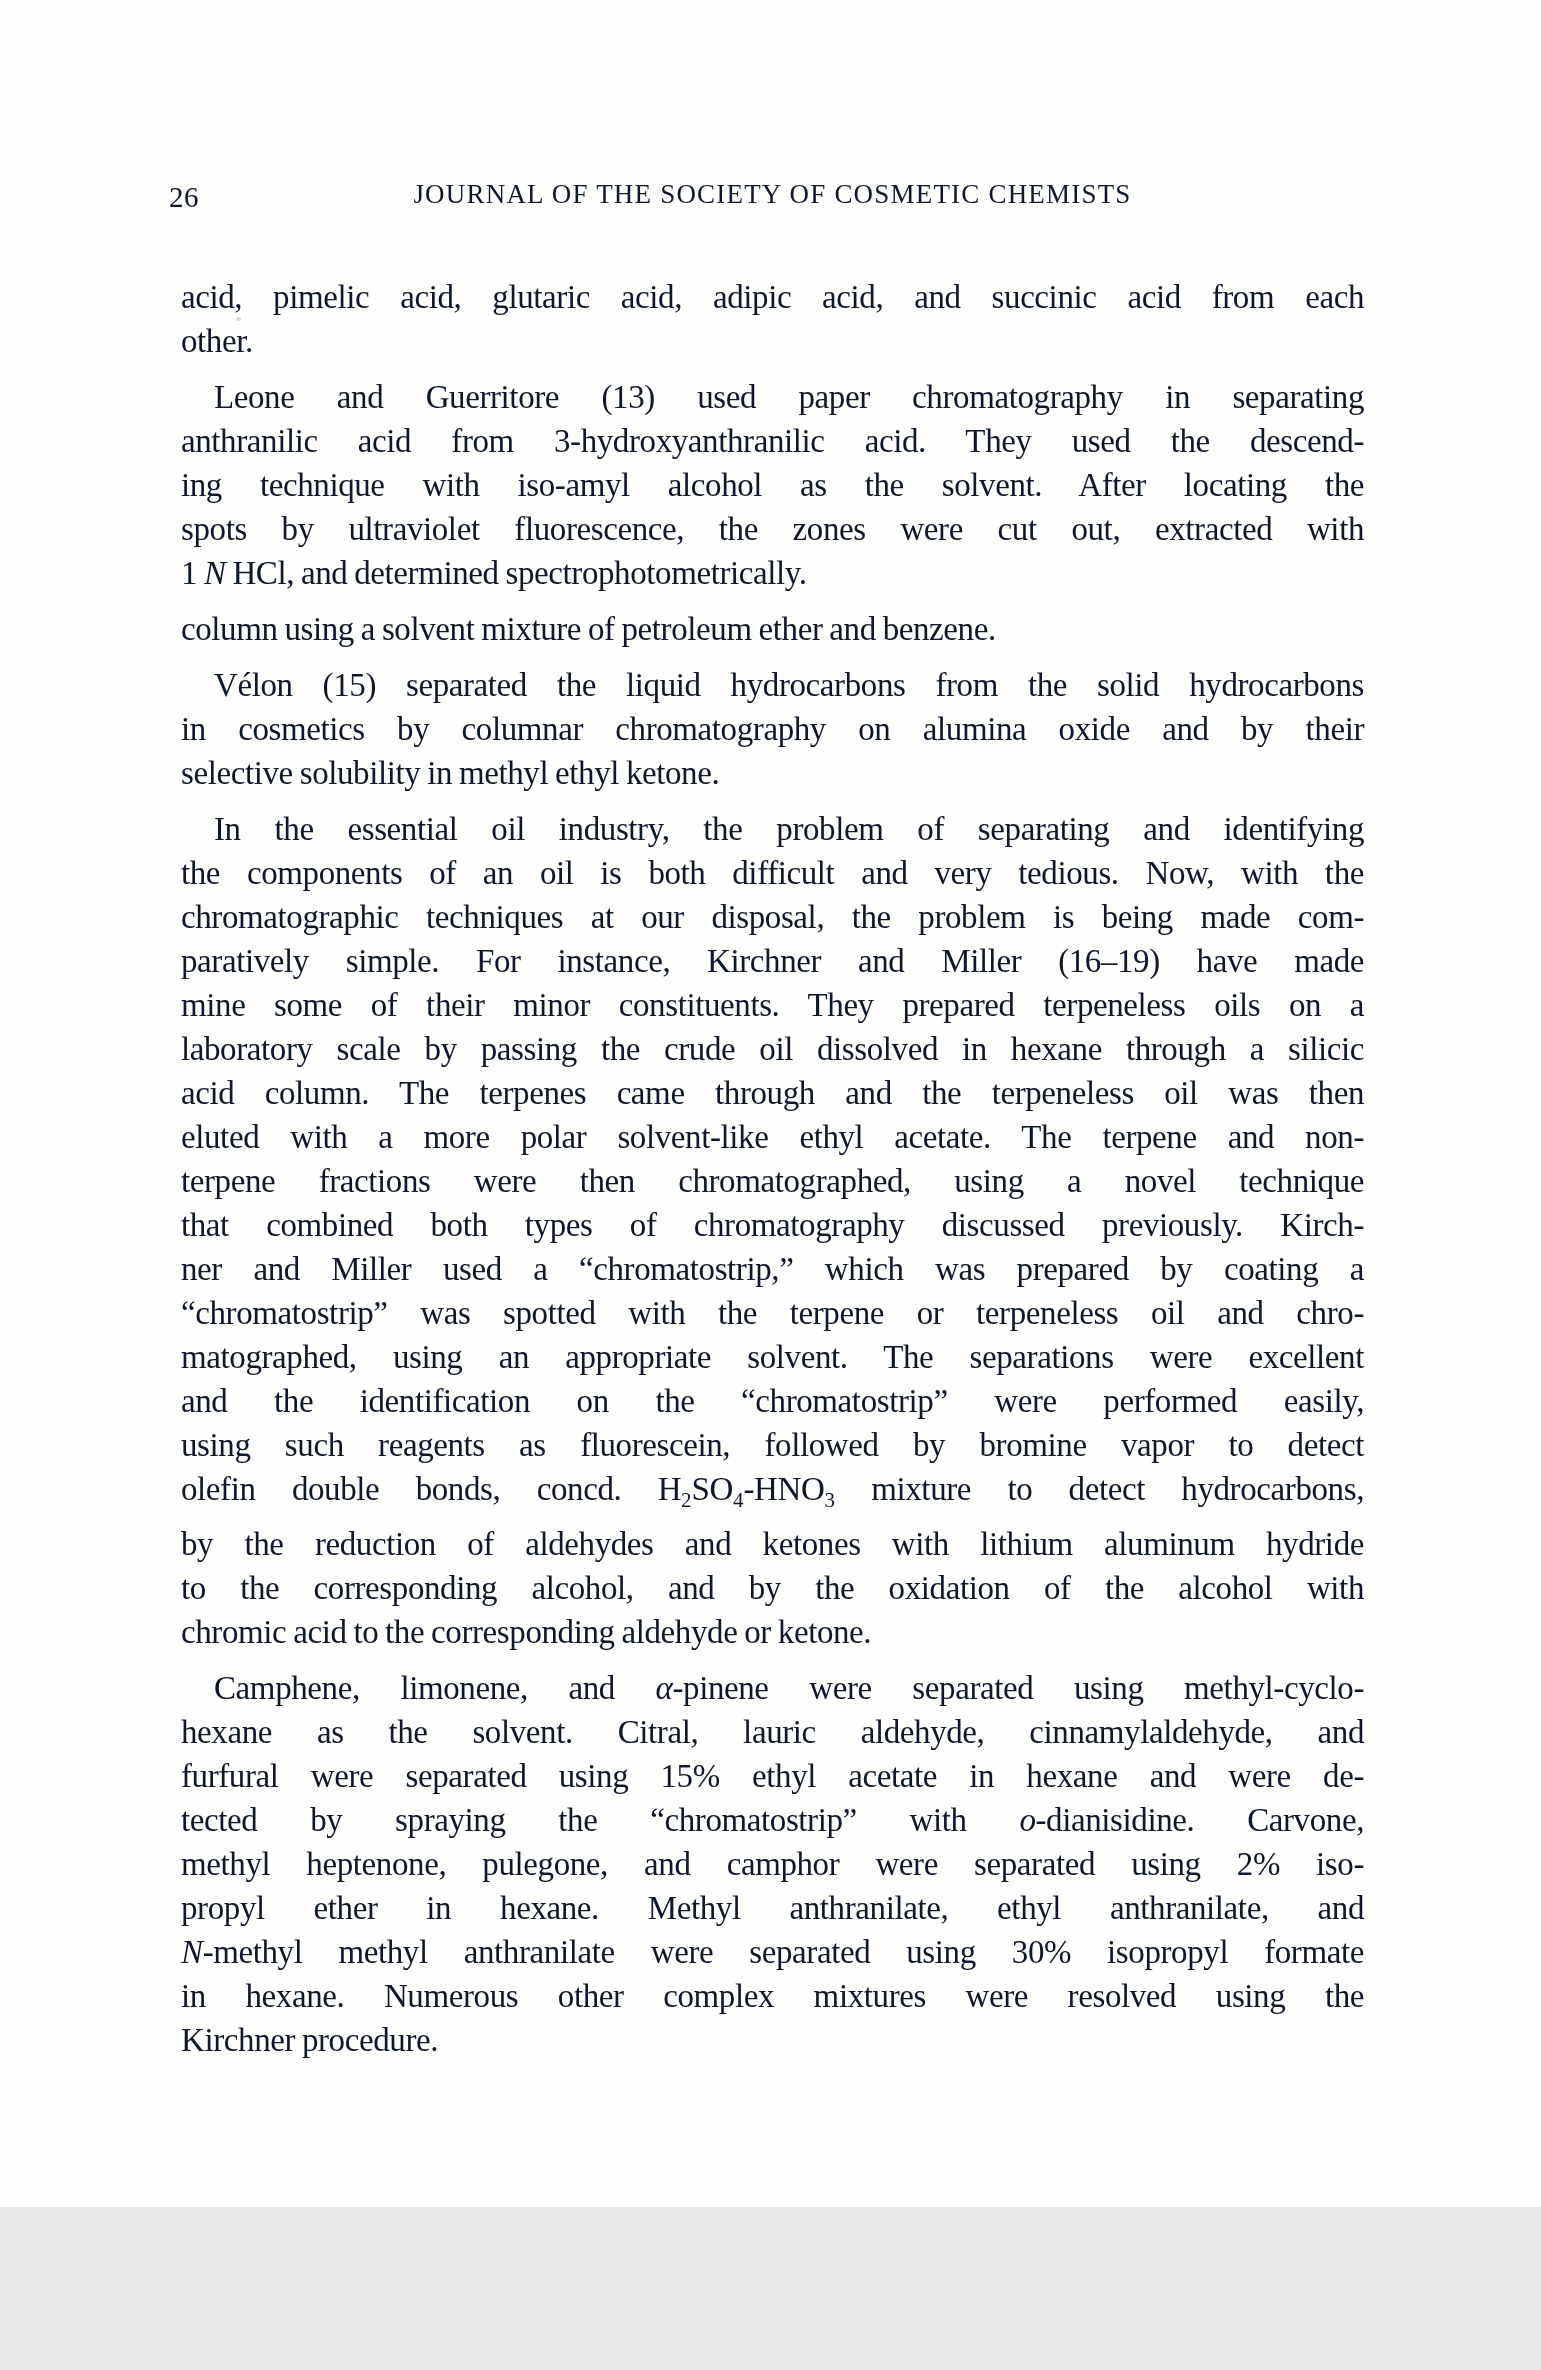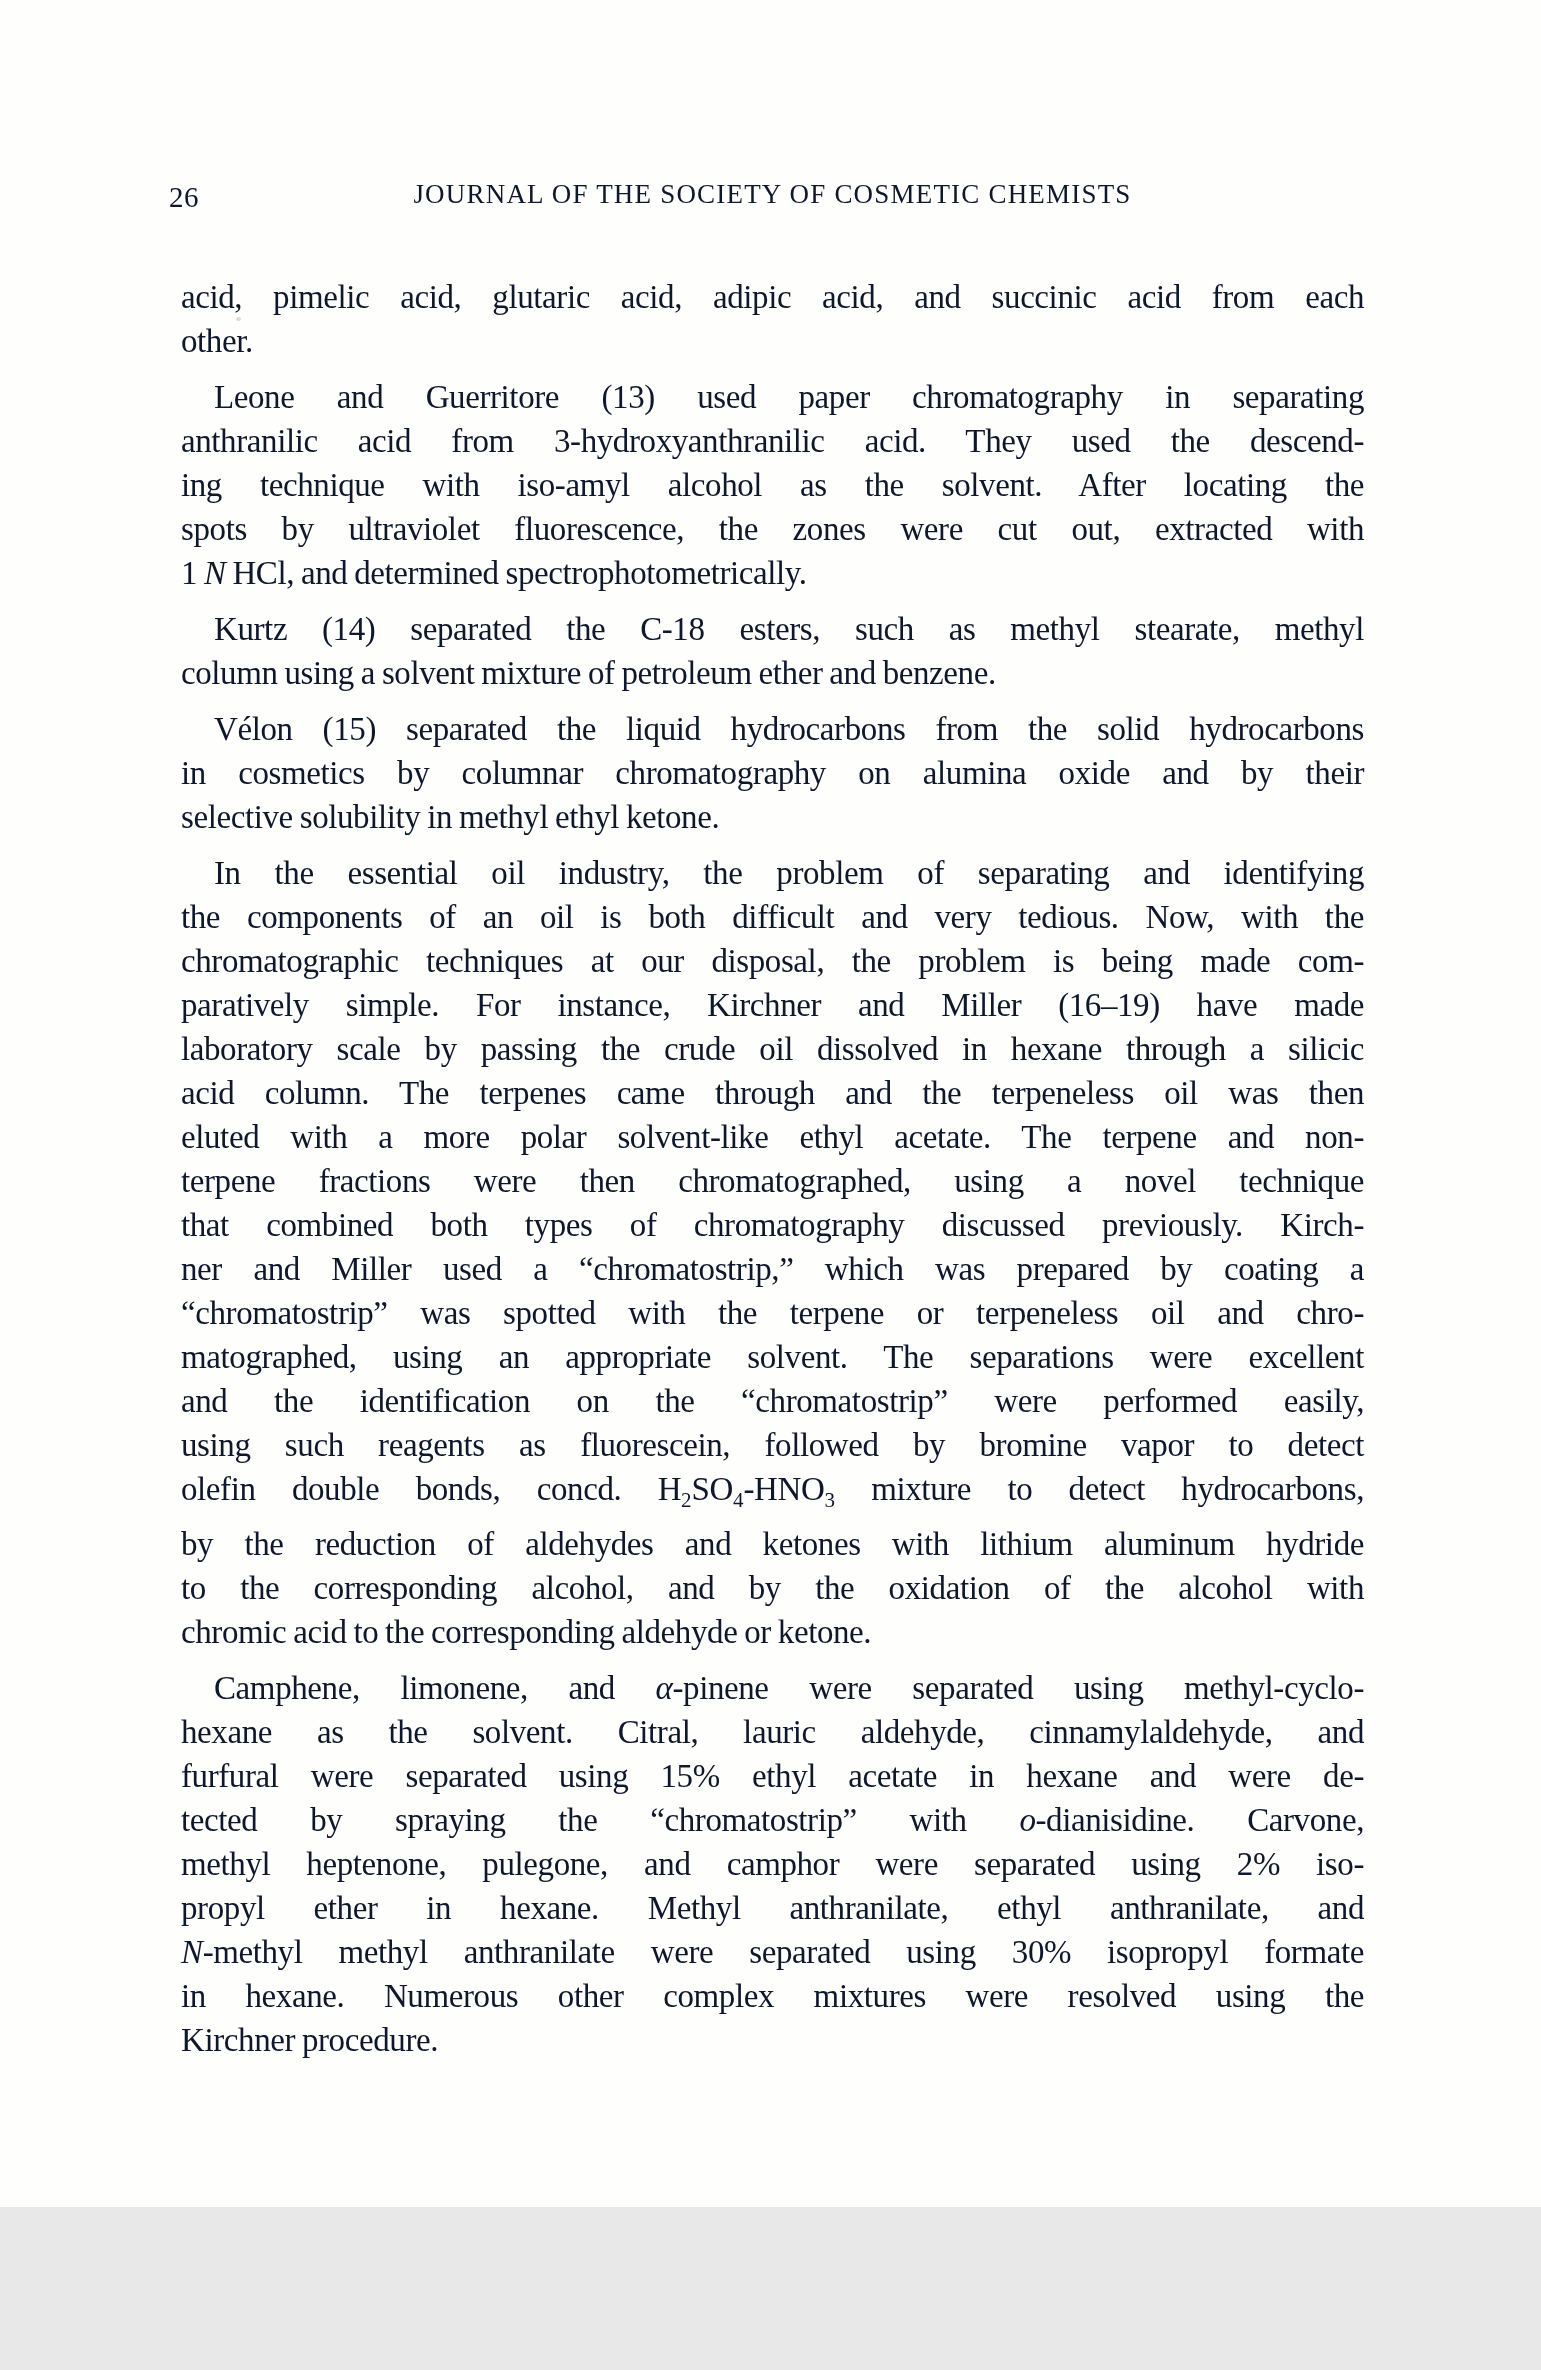--- a/index.html
+++ b/index.html
@@ -87,33 +87,33 @@
         <div class="line last"><span>other.</span></div>
       </div>
       <div class="paragraph">
         <div class="line indent"><span>Leone and Guerritore (13) used paper chromatography in separating</span></div>
         <div class="line"><span>anthranilic acid from 3-hydroxyanthranilic acid. They used the descend-</span></div>
         <div class="line"><span>ing technique with iso-amyl alcohol as the solvent. After locating the</span></div>
         <div class="line"><span>spots by ultraviolet fluorescence, the zones were cut out, extracted with</span></div>
         <div class="line last"><span>1 </span><span class="it">N</span><span> HCl, and determined spectrophotometrically.</span></div>
       </div>
       <div class="paragraph">
-        <div class="line indent"><span>Kurtz (14) separated the C-18 esters, such as methyl stearate, methyl</span></div>
         <div class="line last"><span>column using a solvent mixture of petroleum ether and benzene.</span></div>
       </div>
       <div class="paragraph">
         <div class="line indent"><span>Vélon (15) separated the liquid hydrocarbons from the solid hydrocarbons</span></div>
         <div class="line"><span>in cosmetics by columnar chromatography on alumina oxide and by their</span></div>
         <div class="line last"><span>selective solubility in methyl ethyl ketone.</span></div>
       </div>
       <div class="paragraph">
         <div class="line indent"><span>In the essential oil industry, the problem of separating and identifying</span></div>
         <div class="line"><span>the components of an oil is both difficult and very tedious. Now, with the</span></div>
         <div class="line"><span>chromatographic techniques at our disposal, the problem is being made com-</span></div>
         <div class="line"><span>paratively simple. For instance, Kirchner and Miller (16–19) have made</span></div>
+        <div class="line"><span>mine some of their minor constituents. They prepared terpeneless oils on a</span></div>
         <div class="line"><span>laboratory scale by passing the crude oil dissolved in hexane through a silicic</span></div>
         <div class="line"><span>acid column. The terpenes came through and the terpeneless oil was then</span></div>
         <div class="line"><span>eluted with a more polar solvent-like ethyl acetate. The terpene and non-</span></div>
         <div class="line"><span>terpene fractions were then chromatographed, using a novel technique</span></div>
         <div class="line"><span>that combined both types of chromatography discussed previously. Kirch-</span></div>
         <div class="line"><span>ner and Miller used a “chromatostrip,” which was prepared by coating a</span></div>
         <div class="line"><span>“chromatostrip” was spotted with the terpene or terpeneless oil and chro-</span></div>
         <div class="line"><span>matographed, using an appropriate solvent. The separations were excellent</span></div>
         <div class="line"><span>and the identification on the “chromatostrip” were performed easily,</span></div>
         <div class="line"><span>using such reagents as fluorescein, followed by bromine vapor to detect</span></div>

